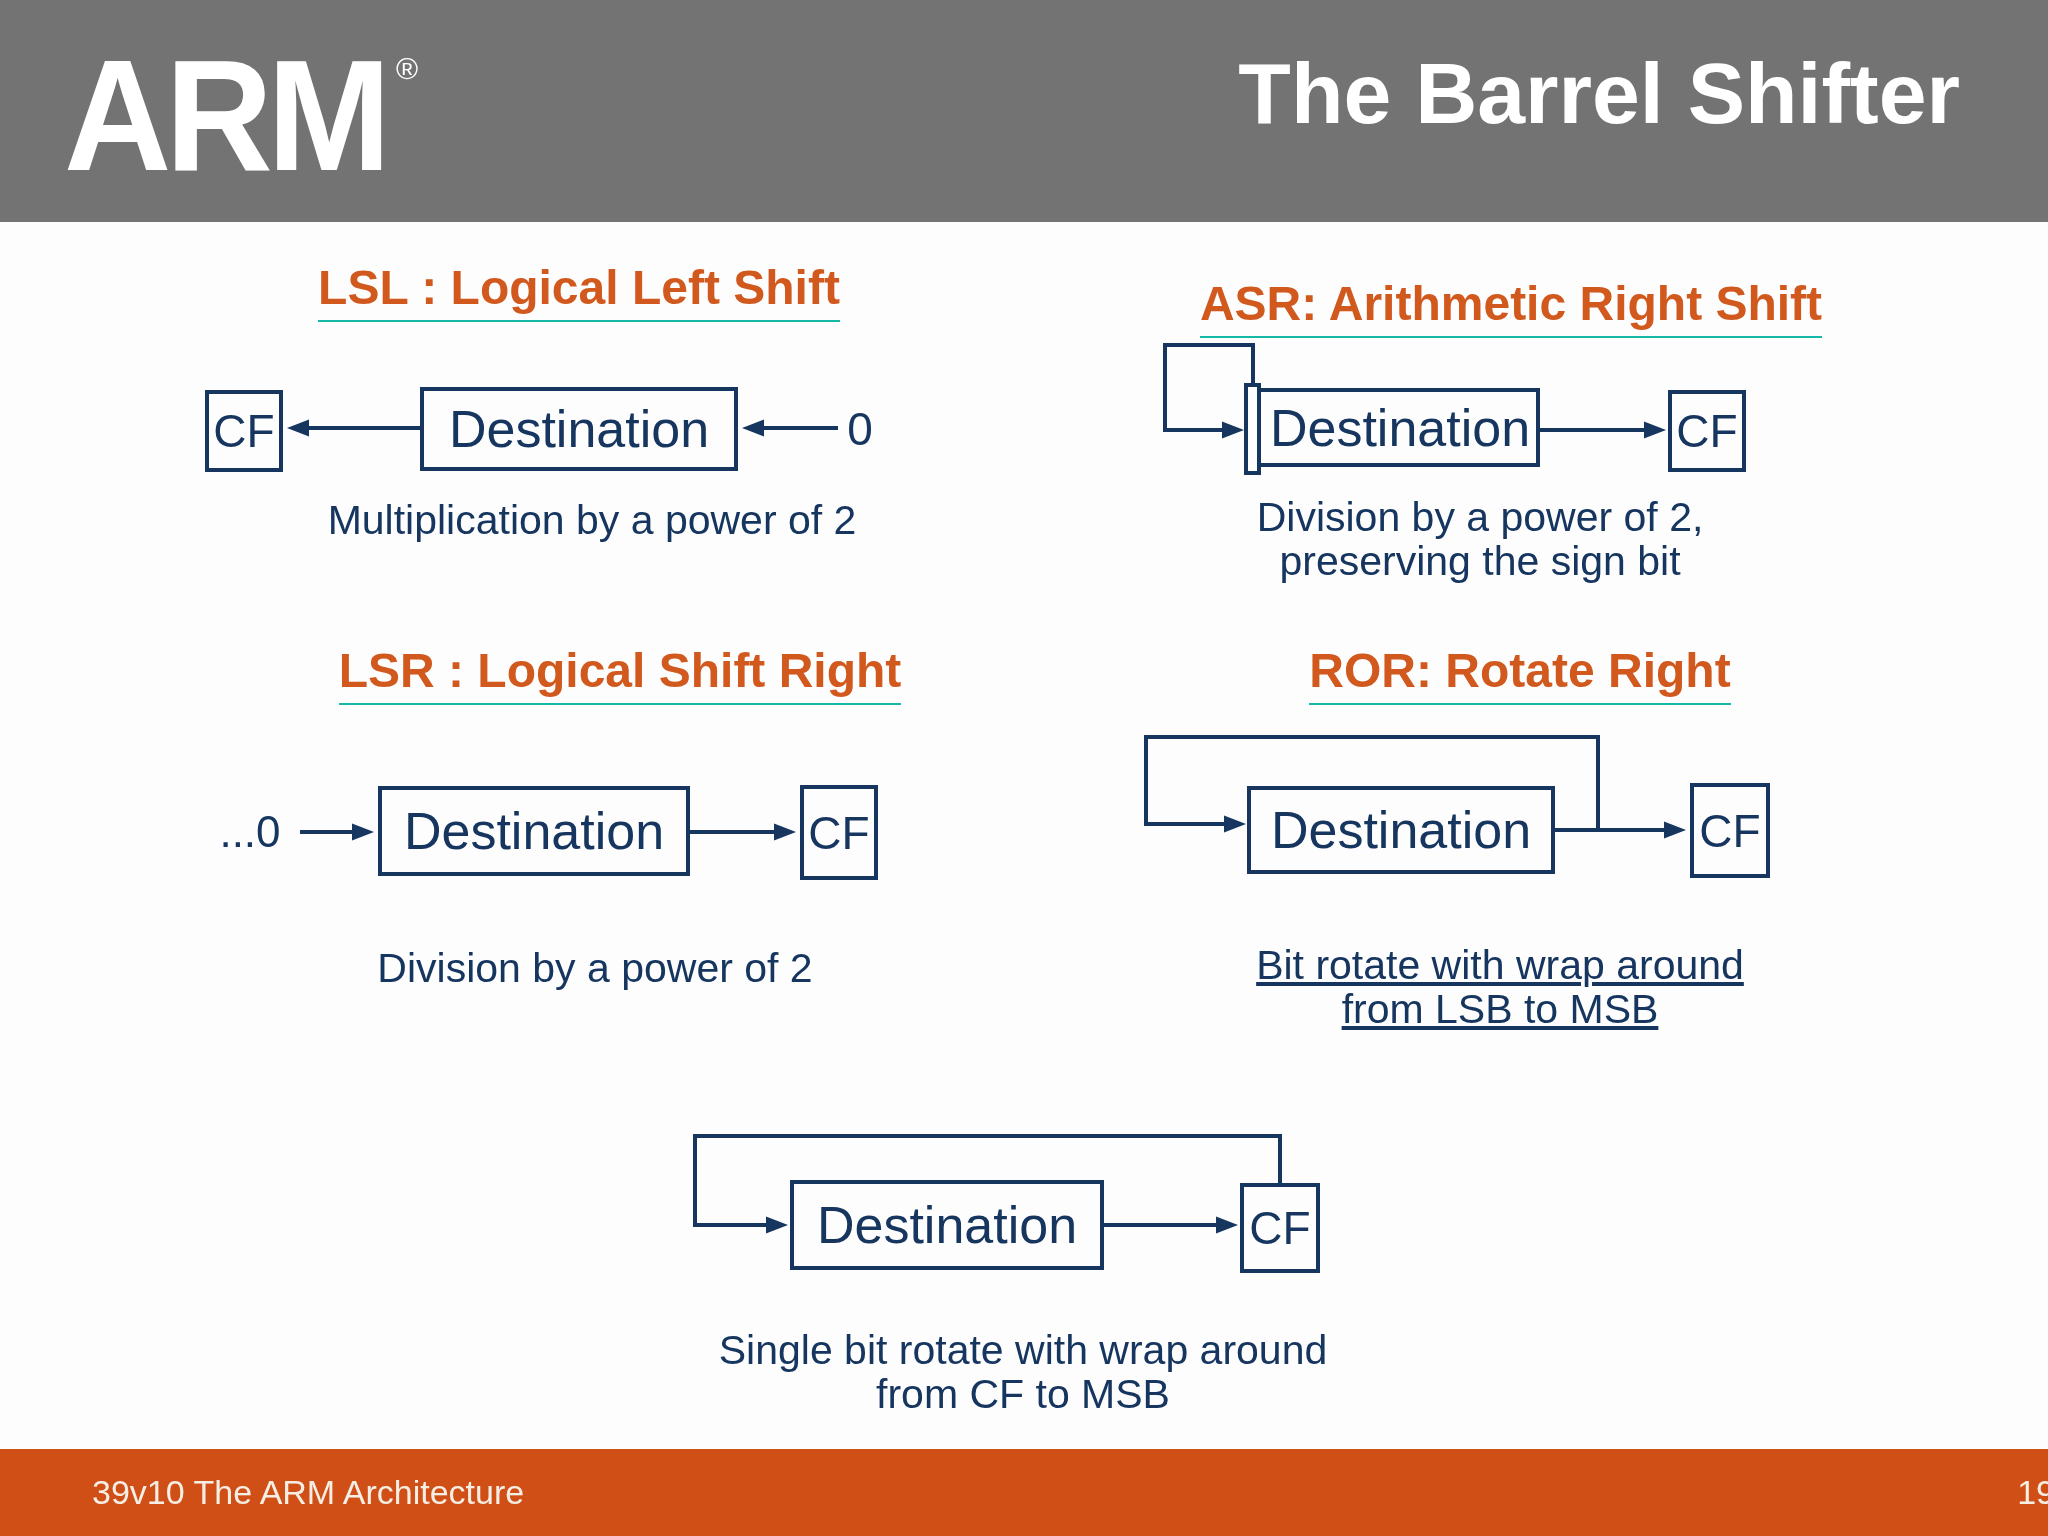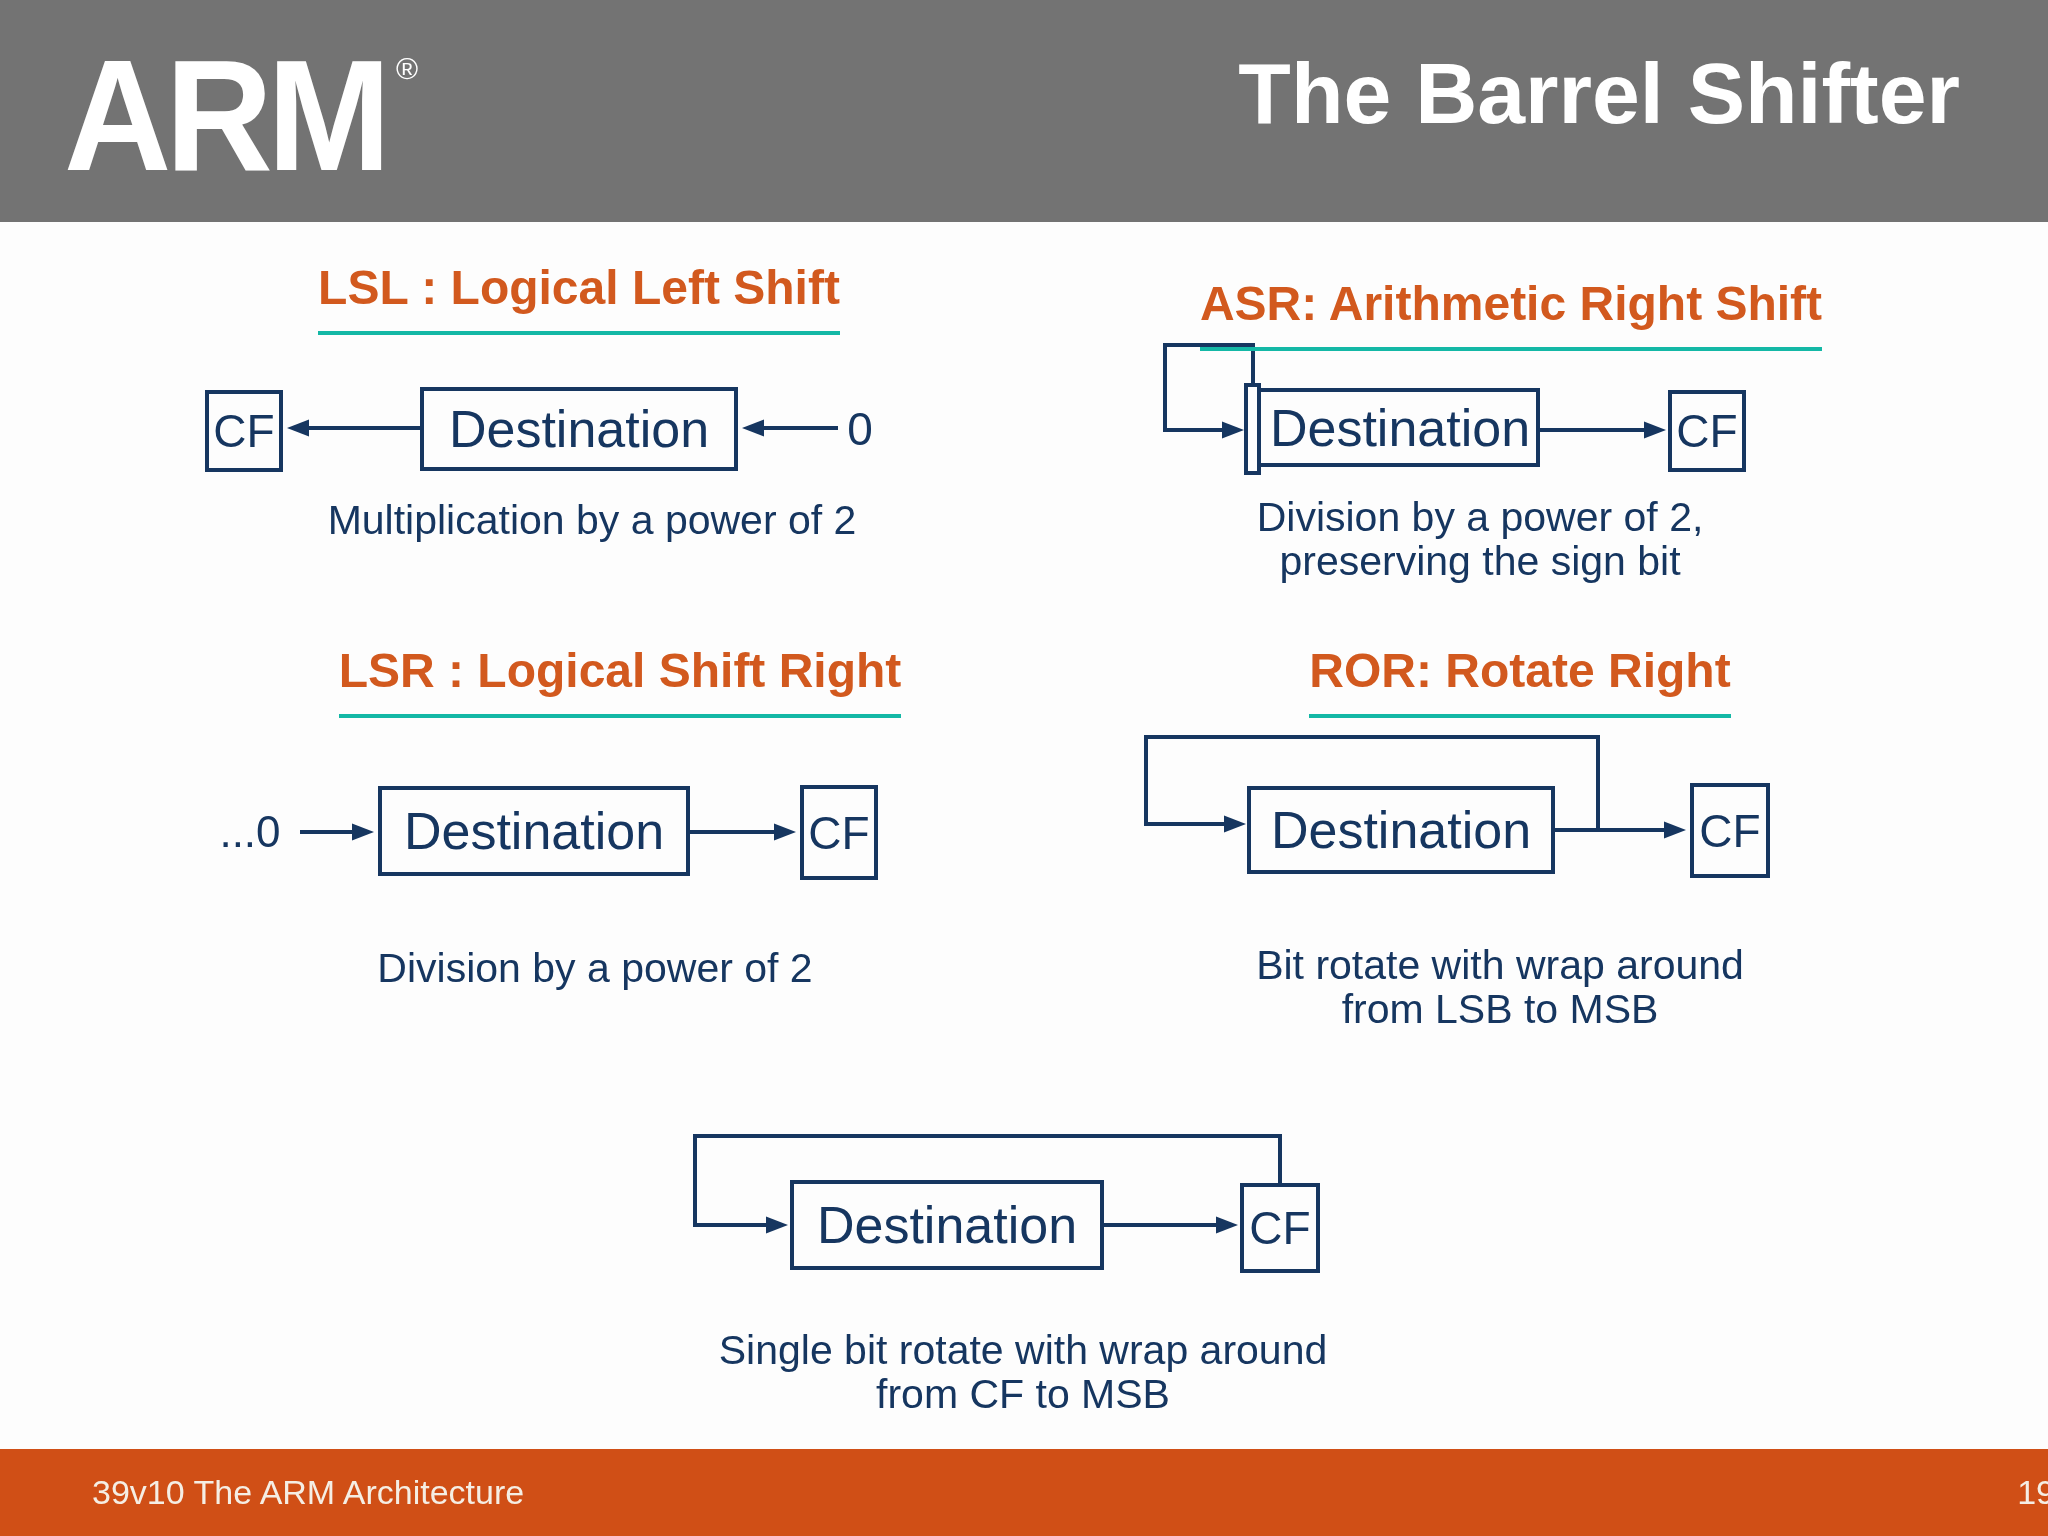--- a/index.html
+++ b/index.html
@@ -19,21 +19,21 @@
   .arm-reg{position:absolute;left:396px;top:52px;font-size:30px;color:#FFFFFF;font-weight:normal;}
   .slide-title{
     position:absolute;right:88px;top:50px;
     font-size:86px;font-weight:bold;color:#FFFFFF;line-height:1;white-space:nowrap;
   }
   
   .sec-title{
     position:absolute;width:800px;text-align:center;
     font-size:48px;font-weight:bold;color:#D2591E;line-height:1.1;white-space:nowrap;
   }
-  .sec-title .u{display:inline-block;border-bottom:4px solid #14b8a6;padding-bottom:16px;margin-left:44px;}
+  .sec-title .u{display:inline-block;border-bottom:2px solid #14b8a6;padding-bottom:5px;margin-left:44px;}
   
   .caption{
     position:absolute;width:800px;text-align:center;
     font-size:41px;color:#163660;line-height:44px;white-space:nowrap;
   }
   
   .dbox{
     position:absolute;box-sizing:border-box;border:4px solid #163660;background:#FDFDFD;
     display:flex;align-items:center;justify-content:center;line-height:1;color:#163660;
   }
@@ -124,21 +124,21 @@
   <div class="din" style="left:190px;top:810px;width:120px;font-size:44px;">...0</div>
   <div class="dbox dest" style="left:378px;top:786px;width:312px;height:90px;">Destination</div>
   <div class="dbox cf" style="left:800px;top:785px;width:78px;height:95px;">CF</div>
   <div class="caption" style="left:195px;top:946px;">Division by a power of 2</div>
 
   <div class="sec-title" style="left:1098px;top:645px;">
     <span class="u">ROR: Rotate Right</span>
   </div>
   <div class="dbox dest" style="left:1247px;top:786px;width:308px;height:88px;">Destination</div>
   <div class="dbox cf" style="left:1690px;top:783px;width:80px;height:95px;">CF</div>
-  <div class="caption" style="left:1100px;top:943px;">
+  <div class="caption" style="left:1100px;top:943px;text-decoration:underline;">
     <div>Bit rotate with wrap around</div>
     <div>from LSB to MSB</div>
   </div>
 
   <div class="dbox dest" style="left:790px;top:1180px;width:314px;height:90px;">Destination</div>
   <div class="dbox cf" style="left:1240px;top:1183px;width:80px;height:90px;">CF</div>
   <div class="caption" style="left:623px;top:1328px;">
     <div>Single bit rotate with wrap around</div>
     <div>from CF to MSB</div>
   </div>

